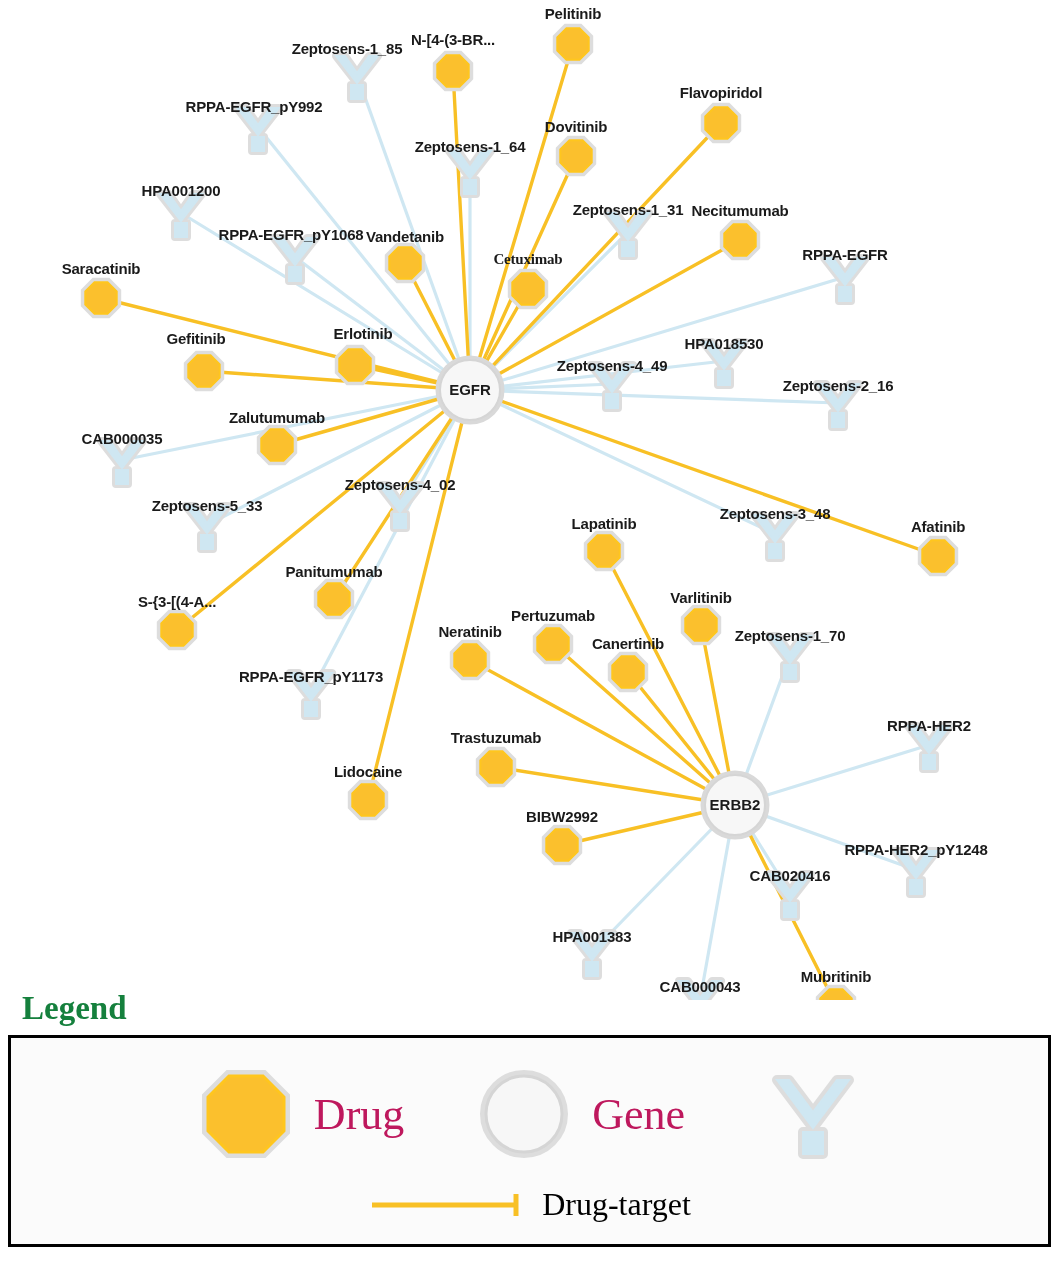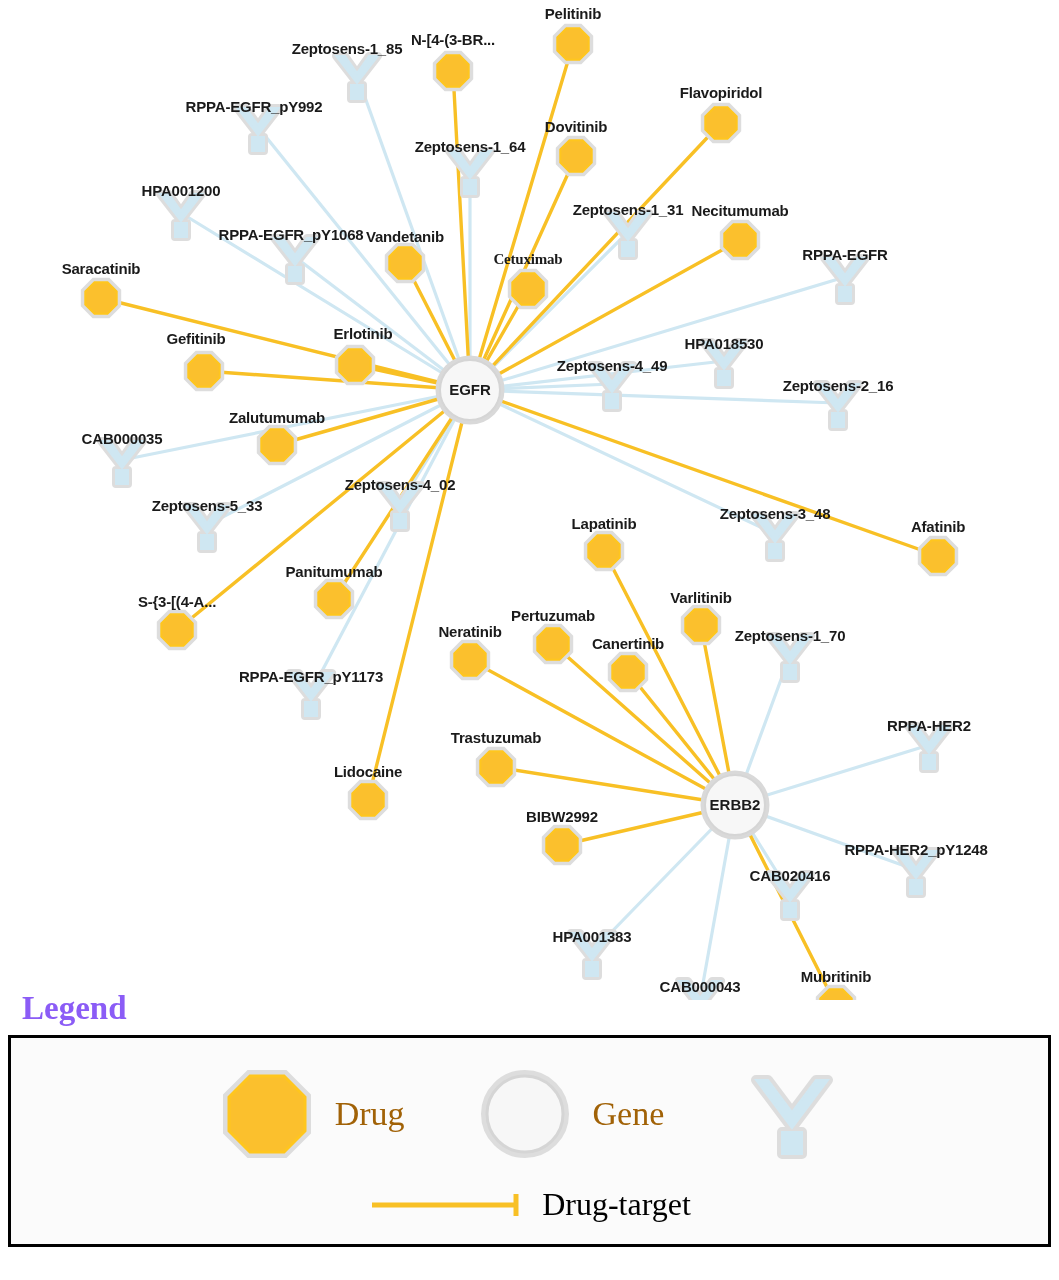--- a/index.html
+++ b/index.html
@@ -34,21 +34,21 @@
   .legend-wrap {
     position: absolute;
     left: 8px;
     top: 990px;
     width: 1043px;
   }
   .legend-title {
     font-family: "Liberation Serif", serif;
     font-size: 33px;
     font-weight: bold;
-    color: #8b5cf6;
+    color: #15803d;
     margin: 0 0 8px 14px;
   }
   .legend-box {
     border: 3px solid #000;
     background: #fbfbfb;
     height: 212px;
     position: relative;
     box-sizing: border-box;
   }
   .legend-row1 {
@@ -58,22 +58,22 @@
     gap: 0px;
     padding-top: 22px;
   }
   .legend-item {
     display: flex;
     align-items: center;
     gap: 14px;
   }
   .legend-item .lbl {
     font-family: "Liberation Serif", serif;
-    font-size: 34px;
-    color: #a16207;
+    font-size: 44px;
+    color: #be185d;
   }
   .legend-row2 {
     display: flex;
     align-items: center;
     justify-content: center;
     padding-top: 18px;
     text-align: right;
   }
   .legend-row2 .lbl {
     font-family: "Liberation Serif", serif;

